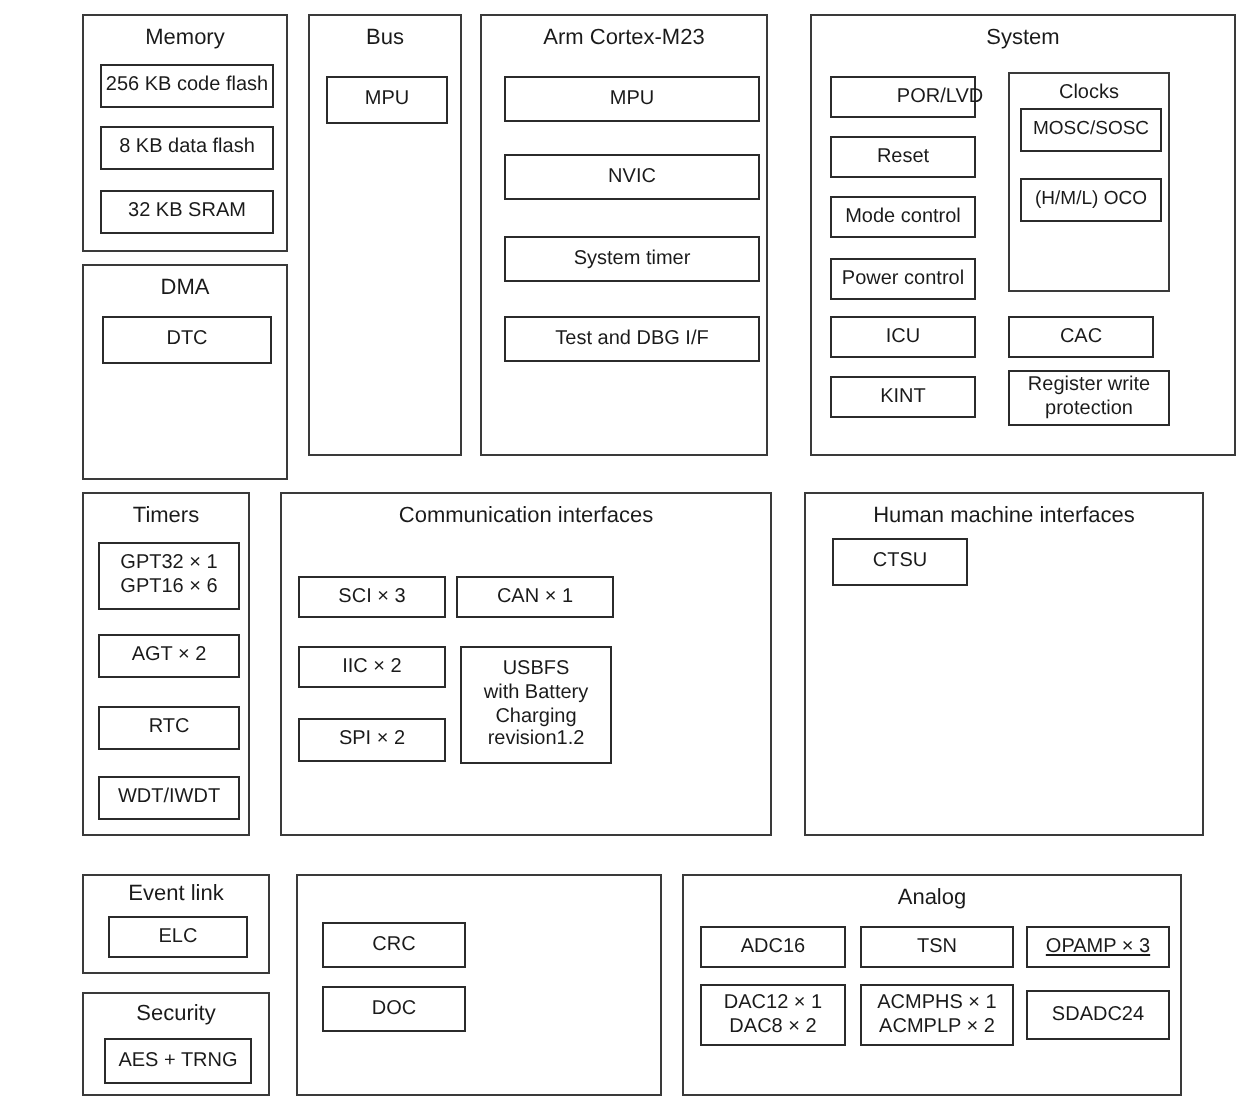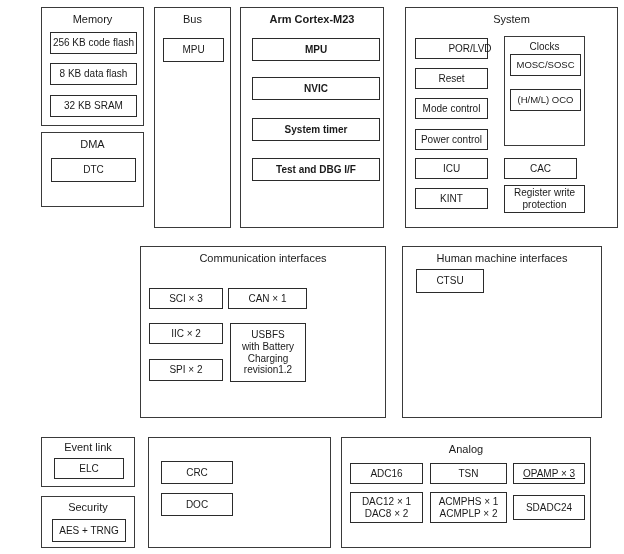--- a/index.html
+++ b/index.html
@@ -33,31 +33,31 @@
 
 <div id="stage">
 
   <div class="block" style="left:41px;top:7px;width:103px;height:119px;">
     <span class="block-title">Memory</span>
     <div class="box" style="left:8px;top:24px;width:87px;height:22px;">256 KB code flash</div>
     <div class="box" style="left:8px;top:55px;width:87px;height:22px;">8 KB data flash</div>
     <div class="box" style="left:8px;top:87px;width:87px;height:22px;">32 KB SRAM</div>
   </div>
 
-  <div class="block" style="left:41px;top:132px;width:103px;height:75px;">
+  <div class="block" style="left:41px;top:132px;width:103px;height:108px;">
     <span class="block-title">DMA</span>
     <div class="box" style="left:9px;top:25px;width:85px;height:24px;">DTC</div>
   </div>
 
   <div class="block" style="left:154px;top:7px;width:77px;height:221px;">
     <span class="block-title">Bus</span>
     <div class="box" style="left:8px;top:30px;width:61px;height:24px;">MPU</div>
   </div>
 
-  <div class="block" style="left:240px;top:7px;width:144px;height:221px;font-weight:bold;">
+  <div class="block" style="left:240px;top:7px;width:144px;height:221px;">
     <span class="block-title">Arm Cortex-M23</span>
     <div class="box" style="left:11px;top:30px;width:128px;height:23px;">MPU</div>
     <div class="box" style="left:11px;top:69px;width:128px;height:23px;">NVIC</div>
     <div class="box" style="left:11px;top:110px;width:128px;height:23px;">System timer</div>
     <div class="box" style="left:11px;top:150px;width:128px;height:23px;">Test and DBG I/F</div>
   </div>
 
   <div class="block" style="left:405px;top:7px;width:213px;height:221px;">
     <span class="block-title">System</span>
     <div class="box" style="left:9px;top:30px;width:73px;height:21px;padding-left:37px;">POR/LVD</div>
@@ -73,20 +73,30 @@
       <div class="box small" style="left:5px;top:52px;width:71px;height:22px;">(H/M/L) OCO</div>
     </div>
 
     <div class="box" style="left:98px;top:150px;width:73px;height:21px;">CAC</div>
     <div class="box stack" style="left:98px;top:177px;width:81px;height:28px;">
       <span class="line">Register write</span>
       <span class="line">protection</span>
     </div>
   </div>
 
+  <div class="block" style="left:41px;top:246px;width:84px;height:172px;">
+    <span class="block-title">Timers</span>
+    <div class="box stack" style="left:7px;top:24px;width:71px;height:34px;">
+      <span class="line">GPT32 × 1</span>
+      <span class="line">GPT16 × 6</span>
+    </div>
+    <div class="box" style="left:7px;top:70px;width:71px;height:22px;">AGT × 2</div>
+    <div class="box" style="left:7px;top:106px;width:71px;height:22px;">RTC</div>
+    <div class="box" style="left:7px;top:141px;width:71px;height:22px;">WDT/IWDT</div>
+  </div>
 
   <div class="block" style="left:140px;top:246px;width:246px;height:172px;">
     <span class="block-title">Communication interfaces</span>
     <div class="box" style="left:8px;top:41px;width:74px;height:21px;">SCI × 3</div>
     <div class="box" style="left:87px;top:41px;width:79px;height:21px;">CAN × 1</div>
     <div class="box" style="left:8px;top:76px;width:74px;height:21px;">IIC × 2</div>
     <div class="box" style="left:8px;top:112px;width:74px;height:22px;">SPI × 2</div>
     <div class="box stack" style="left:89px;top:76px;width:76px;height:59px;">
       <span class="line">USBFS</span>
       <span class="line">with Battery</span>

